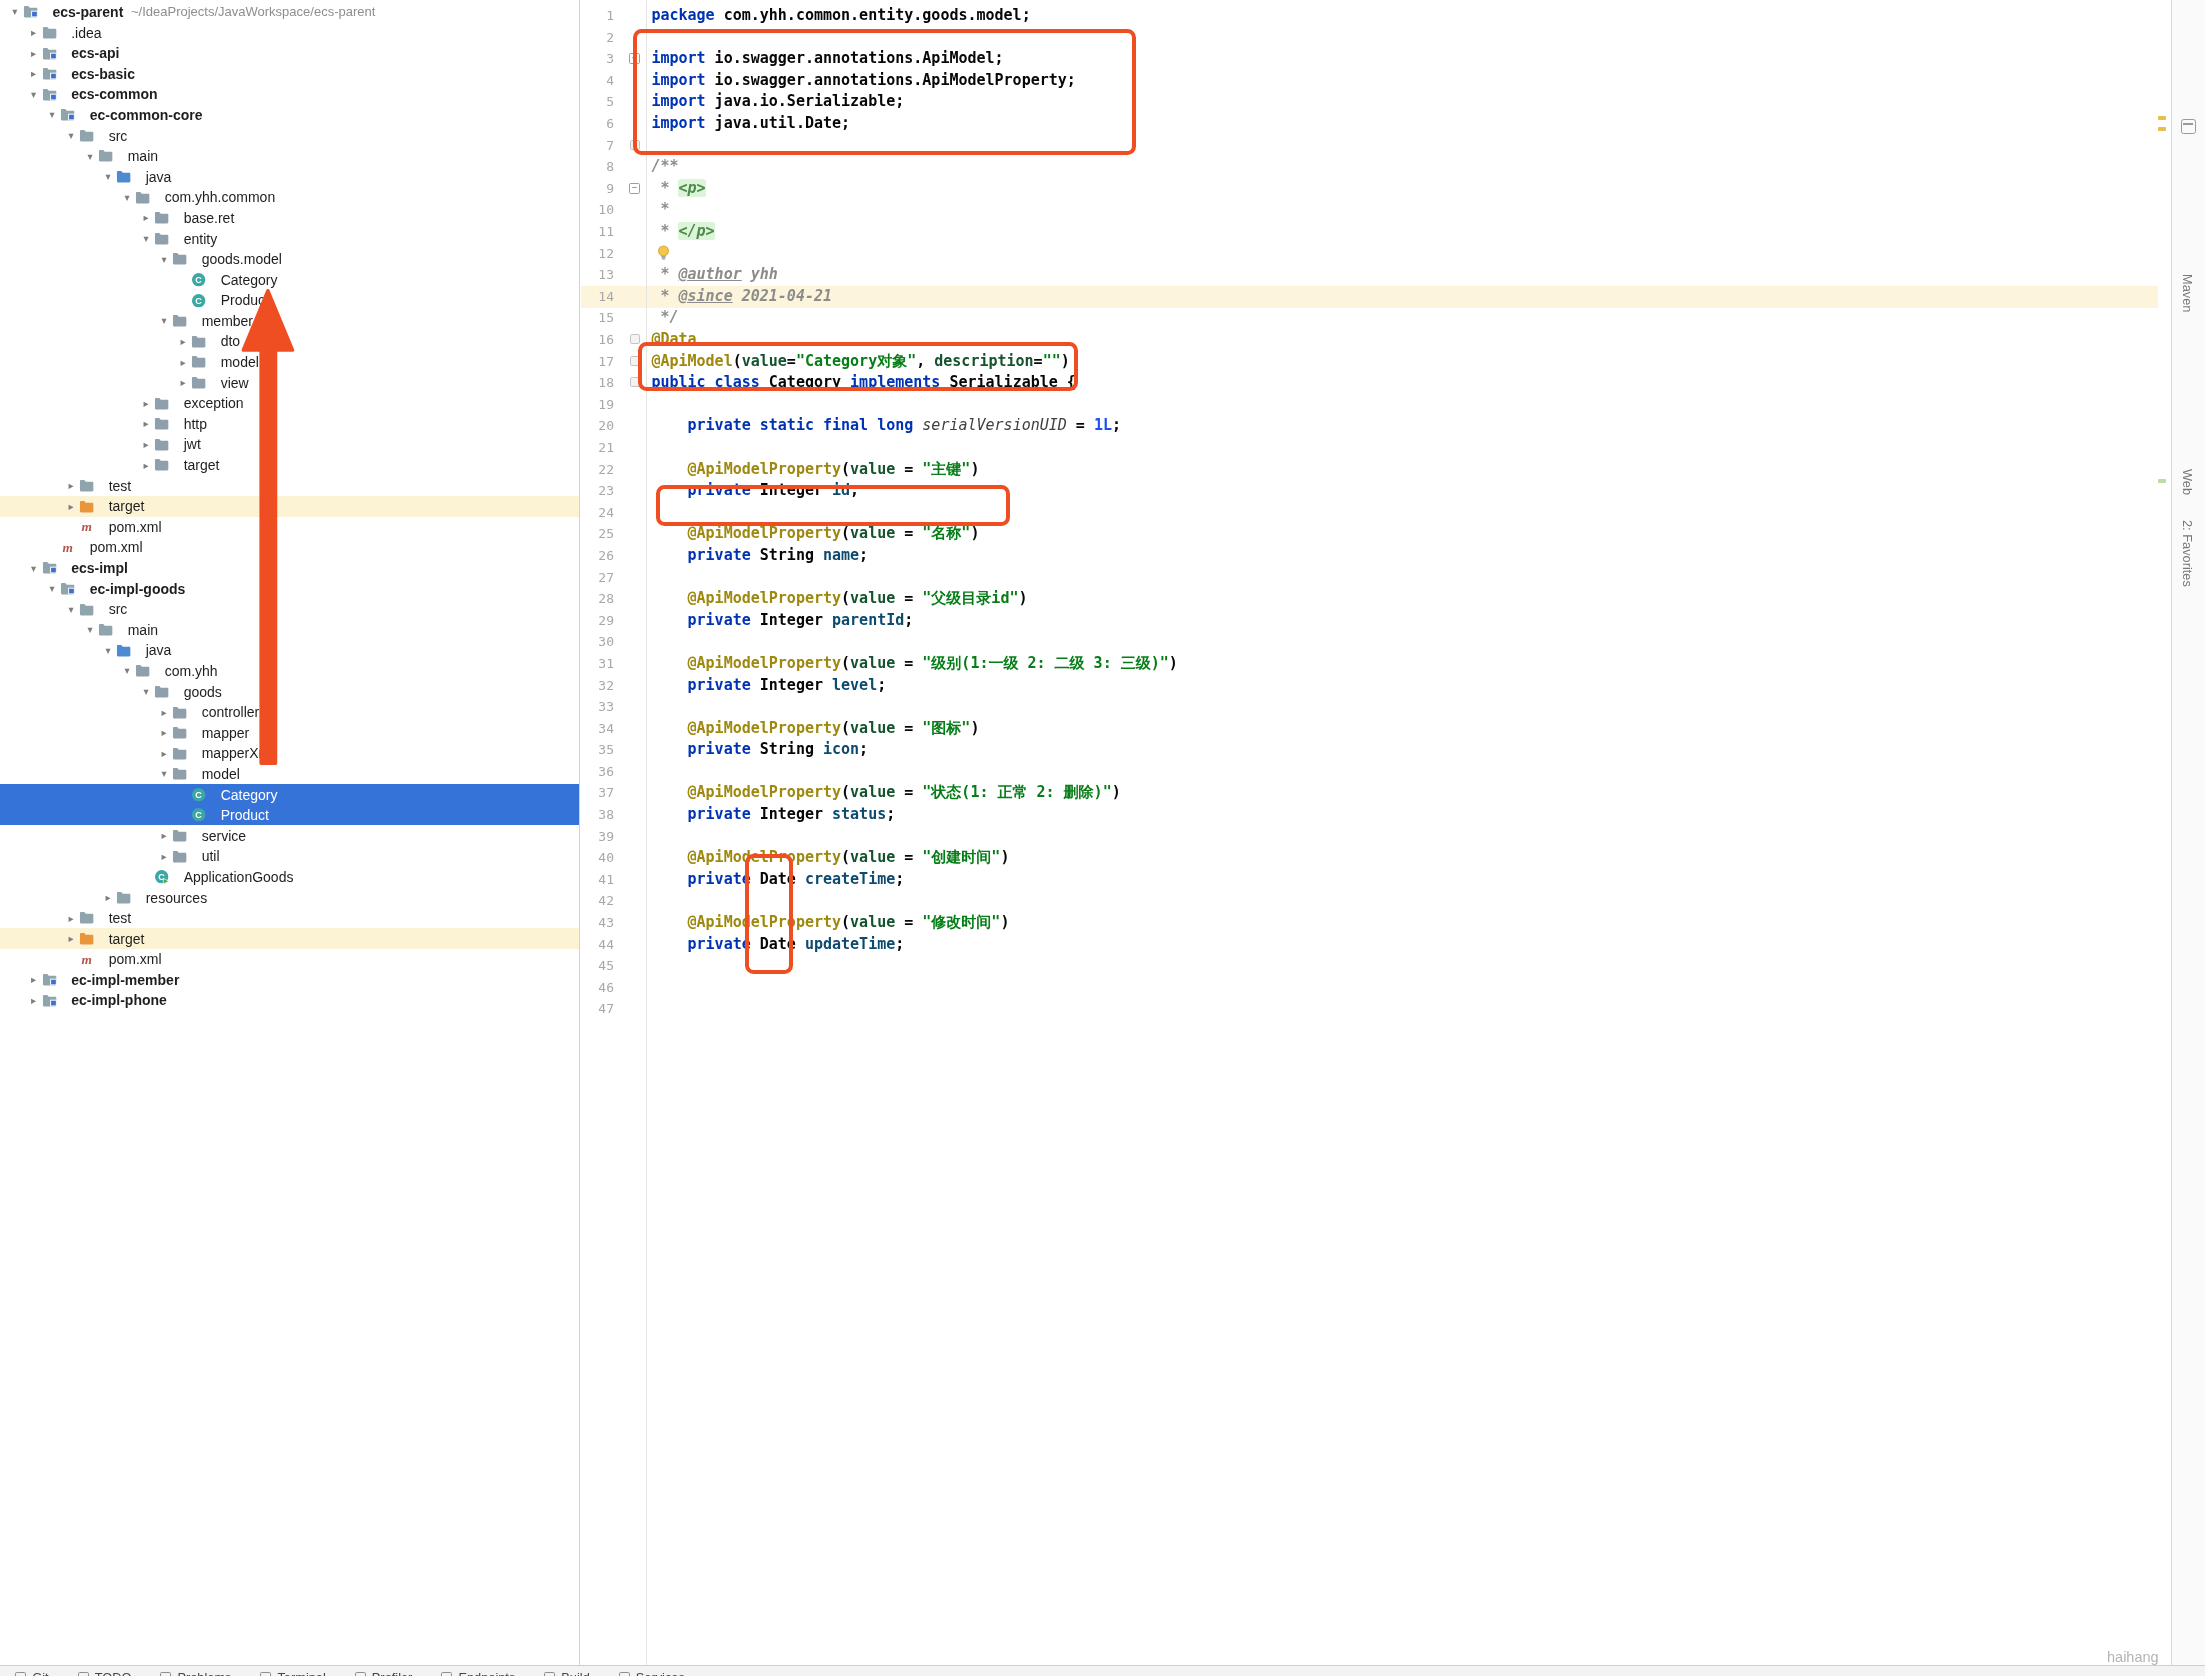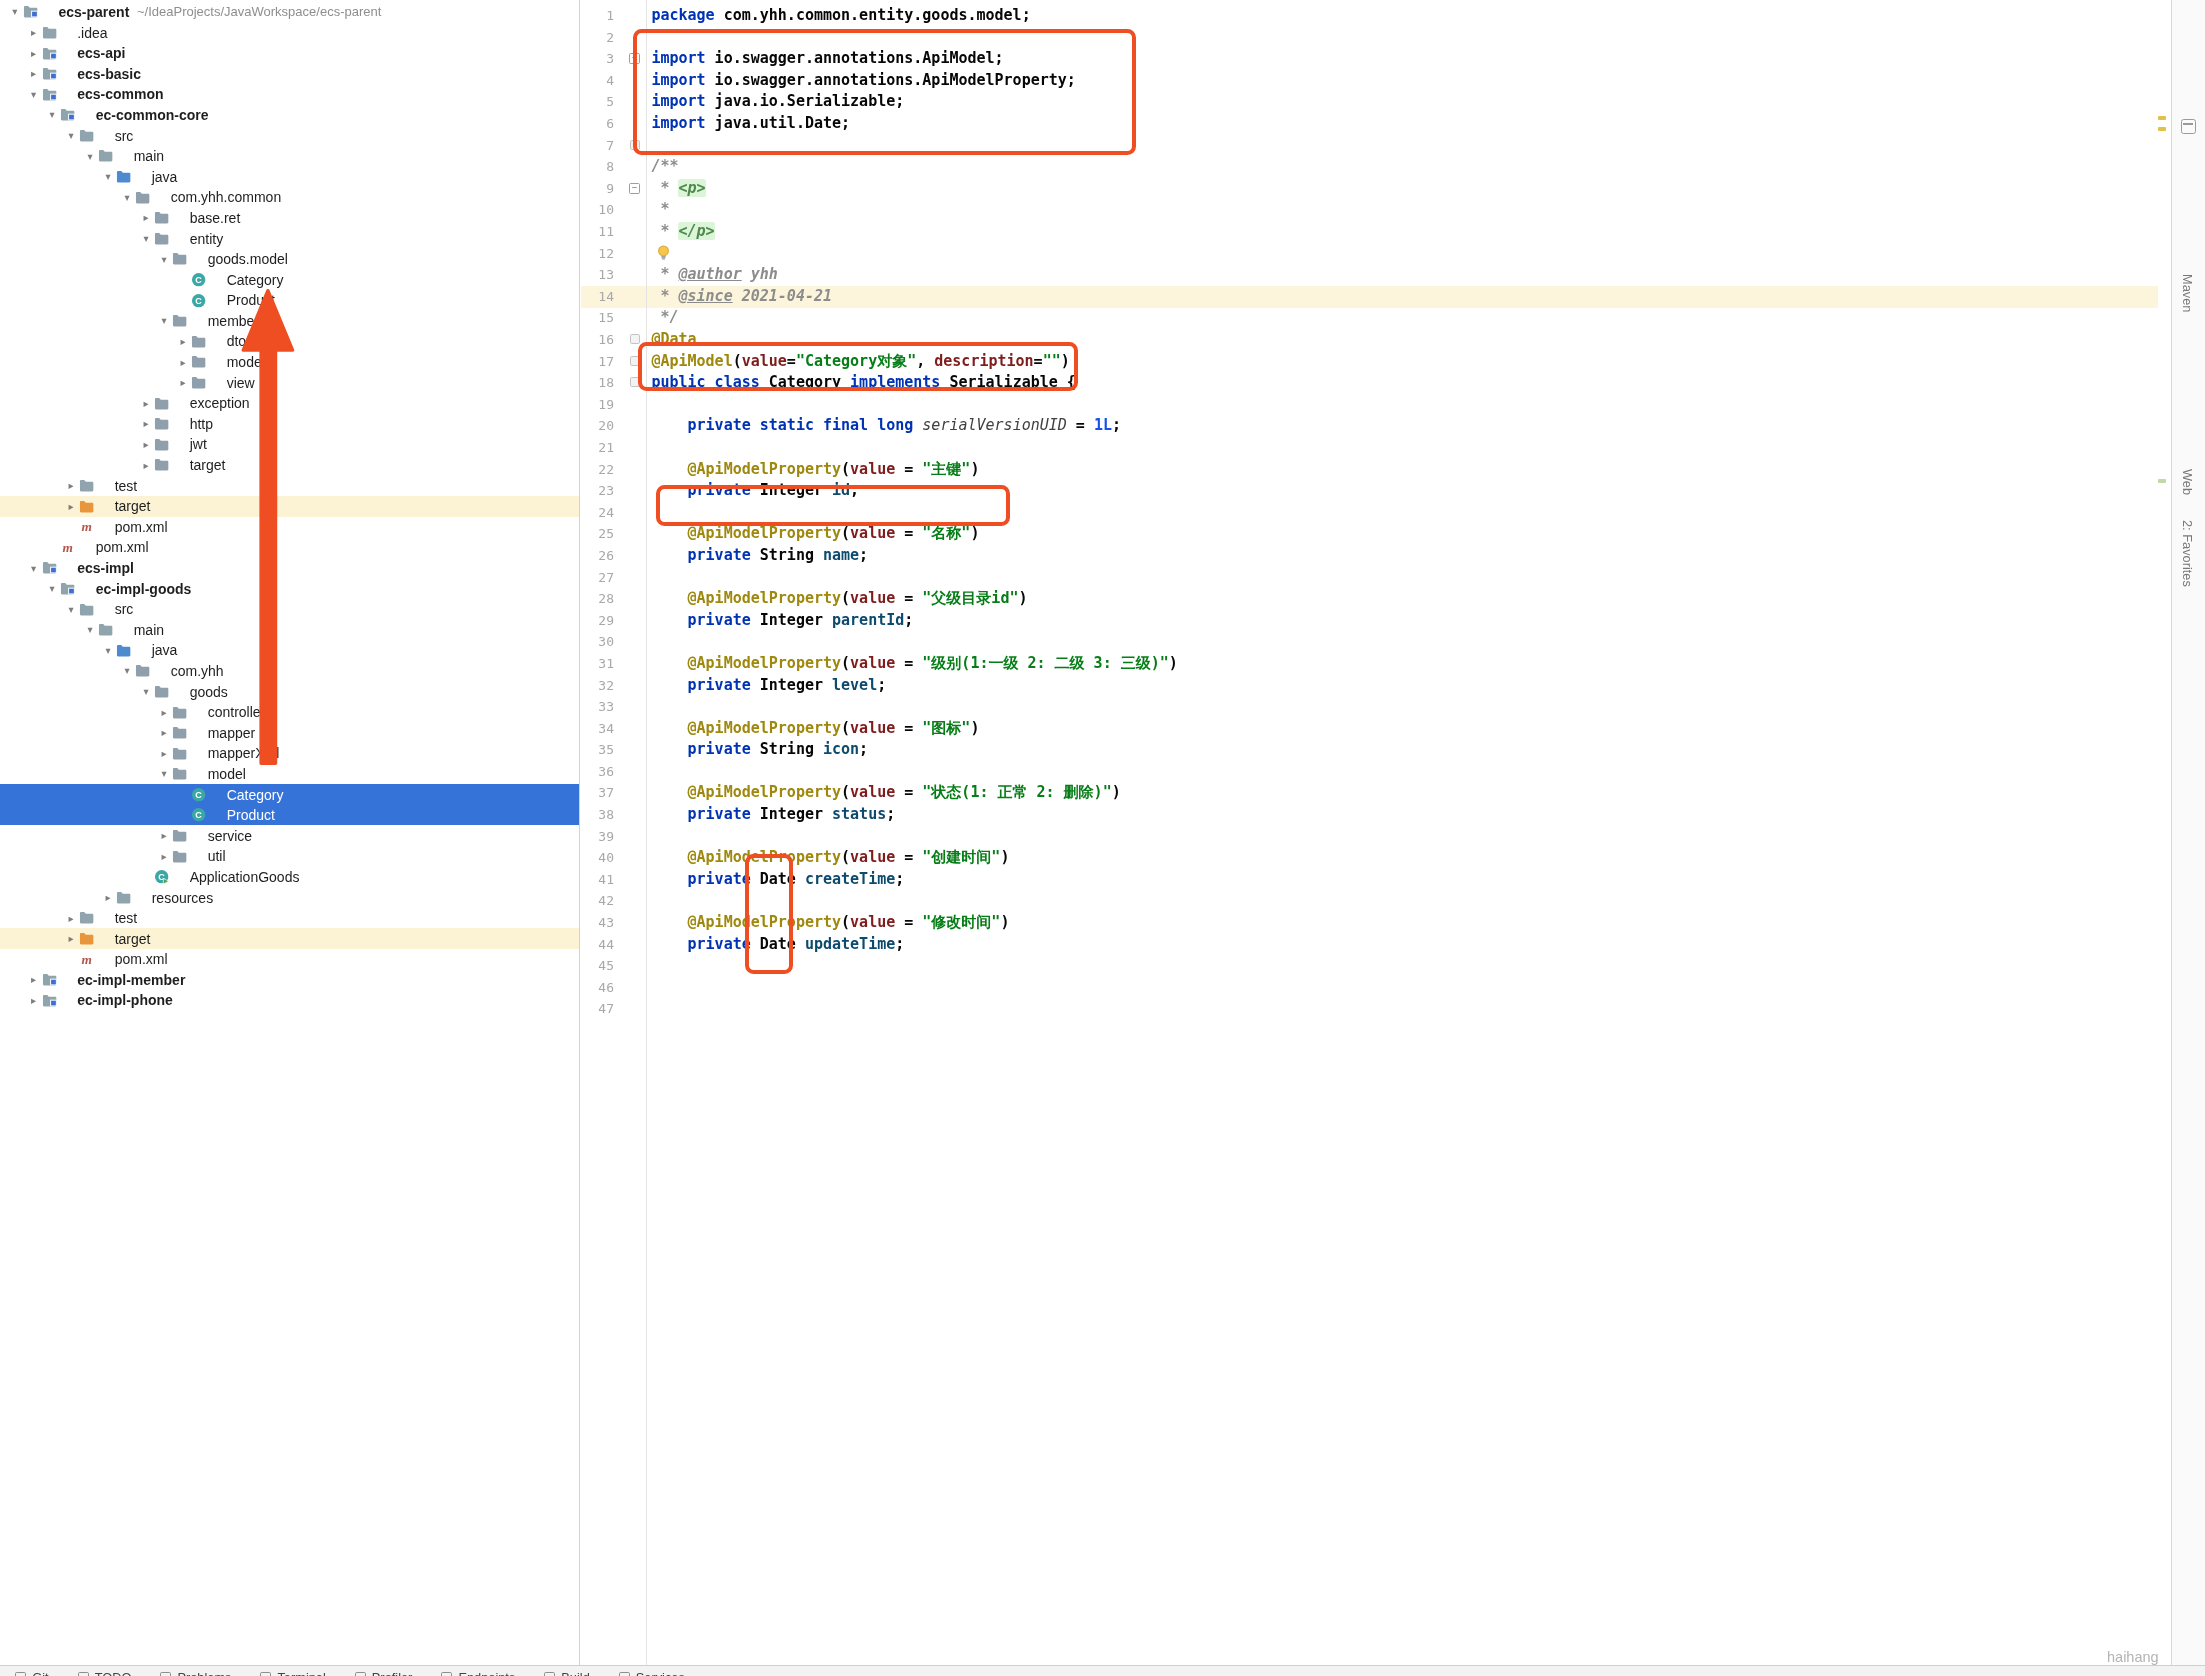--- a/index.html
+++ b/index.html
@@ -8,34 +8,34 @@
 
   
   #tree-panel{position:absolute;left:0;top:0;width:580px;height:1665px;background:#fff;border-right:0.9px solid #D3D3D3;overflow:hidden;padding-top:1.7px;z-index:1}
   .tree-row{display:flex;align-items:center;height:20.6px;white-space:nowrap;font-size:14px;color:#1E1E1E}
   .tree-row.excluded{background:#FBF3D4}
   .tree-row.selected{background:#3573D9;color:#FFF}
   .chev{width:16px;flex:0 0 16px;font-size:10.2px;color:#7E7E7E;text-align:center}
   .tree-row.selected .chev{color:#FFF}
   .ticon{width:18.7px;flex:0 0 18.7px;display:flex;align-items:center}
   .ticon svg{width:15.3px;height:15.3px}
-  .lbl{margin-left:17px}
+  .lbl{margin-left:11px}
   .lbl.b{font-weight:700}
   .sfx{margin-left:7.7px;color:#8E8E8E;font-size:13px}
 
   
   #editor{position:absolute;left:581px;top:0;width:1591px;height:1665px;background:#fff;z-index:1}
   #cur-line{position:absolute;left:0;right:13.6px;height:21.6px;background:#FCF5DC;z-index:0}
   #gutter{position:absolute;left:0;top:0;width:66px;height:1665px;padding-top:5.1px;border-right:0.9px solid #E4E4E4;z-index:1}
   .gnum{height:21.6px;line-height:21.6px;text-align:right;padding-right:32px;font-family:"DejaVu Sans Mono",monospace;font-size:13px;color:#A8A8A8}
   #code{position:absolute;left:67px;top:0;right:34px;padding:5.1px 0 0 3.4px;z-index:1}
   .cl{height:21.6px;line-height:21.6px;white-space:pre;font-family:"DejaVu Sans Mono",monospace;font-size:15px;font-weight:600;color:#070707;position:relative}
   .tk.kw{color:#0033B3;font-weight:700}
   .tk.ann{color:#9E880D;font-weight:700}
-  .tk.att{color:#7f1d1d}
+  .tk.att{color:#14532d}
   .tk.st{color:#067D17;font-weight:700}
   .tk.nm{color:#1750EB}
   .tk.fd{color:#0c4a6e;font-weight:700}
   .tk.fs{color:#404040;font-weight:400;font-style:italic}
   .tk.cm,.tk.cmi{color:#8C8C8C;font-style:italic}
   .tk.tag{color:#8C8C8C;font-style:italic;font-weight:700;text-decoration:underline}
   .tk.mk{color:#4E8A4E;background:#DCF4D7;border-radius:2.6px;font-style:italic}
   .fold{position:absolute;left:48px;width:11px;height:11px;border:0.9px solid #9E9E9E;background:#FFF;color:#6E6E6E;font-size:9.4px;line-height:8.5px;text-align:center;border-radius:1.7px}
   .gmark{position:absolute;left:49px;width:10.2px;height:10.2px;border:0.9px solid #C4C4C4;background:#F3F3F3;border-radius:1.7px}
   .bulb{position:absolute;left:3.4px;top:1.7px;width:17px;height:17px}

